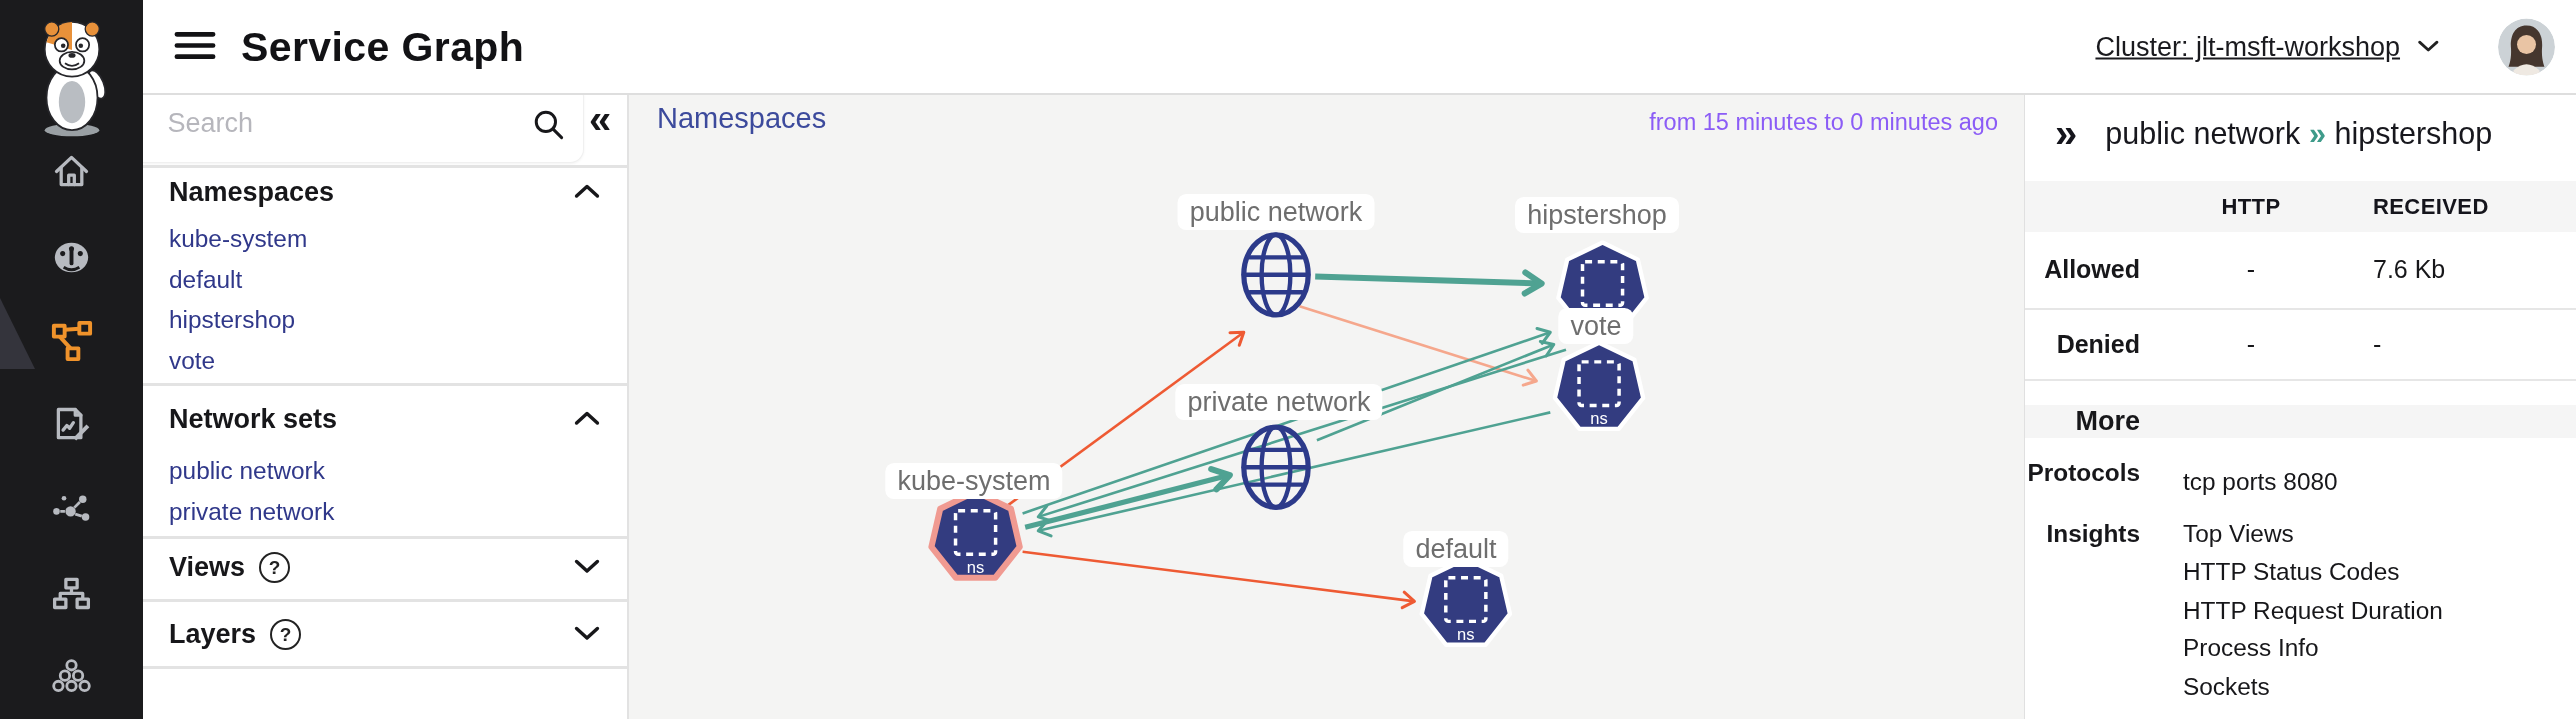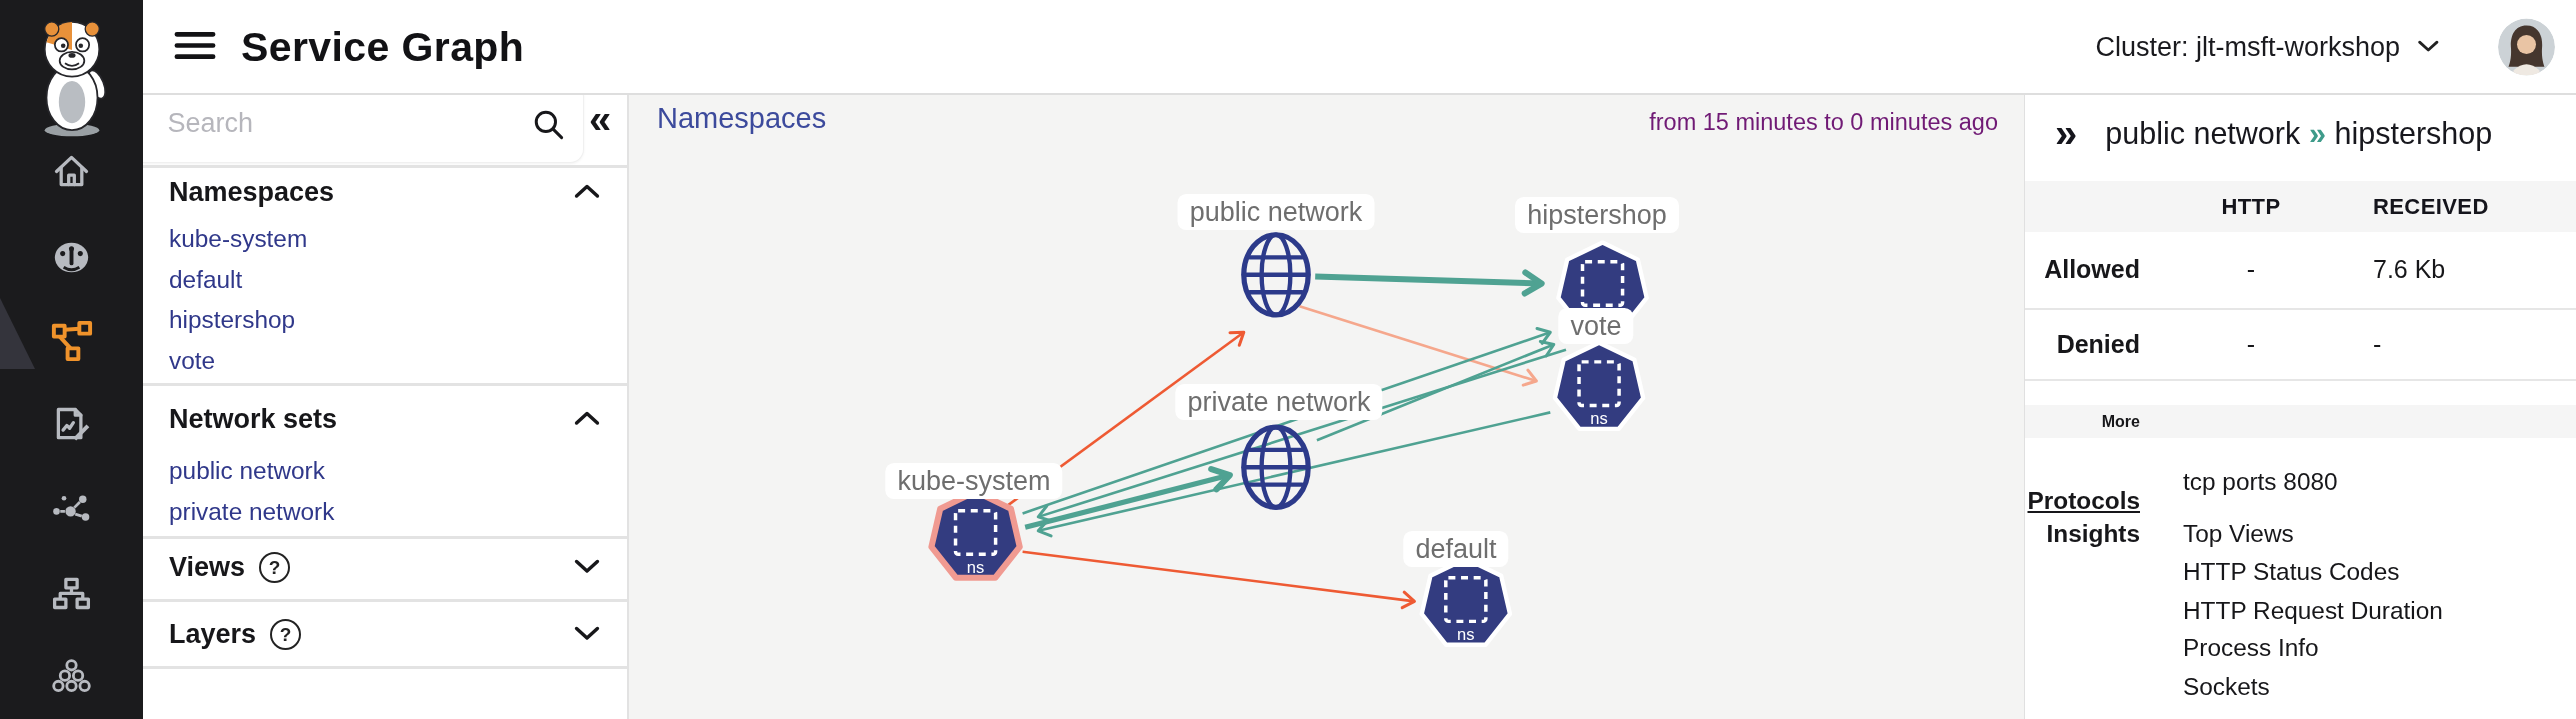--- a/index.html
+++ b/index.html
@@ -15,21 +15,21 @@
                 clip-path:polygon(0 0, 100% 100%, 0 100%); }
 
   
   .topbar { position:absolute; left:143px; top:0; width:2433px; height:95px; background:#fff;
             border-bottom:2.6px solid #dedede; z-index:4; }
   .app-title { position:absolute; left:98px; top:50%; transform:translateY(-50%);
                font-size:41px; font-weight:700; color:#121215; letter-spacing:0.4px; }
   .hamburger { position:absolute; left:30px; top:50%; transform:translateY(-50%); cursor:pointer; }
   .cluster { position:absolute; right:136px; top:50%; transform:translateY(-50%); display:flex;
              align-items:center; gap:17.4px; cursor:pointer; }
-  .cluster-label { font-size:27px; color:#1a1a1e; }
+  .cluster-label { font-size:27px; color:#1a1a1e;text-decoration:underline; }
   .avatar { position:absolute; right:21px; top:50%; transform:translateY(-50%); width:57px; height:57px;
             border-radius:50%; overflow:hidden; cursor:pointer; }
 
   
   .sidebar { position:absolute; left:143px; top:83px; width:486px; height:637px; background:#fff;
              border-right:2.6px solid #e2e2e2; z-index:3; }
   .search-card { position:absolute; left:0; top:0; width:441px; height:80px; background:#fff;
                  border:0.9px solid #f0f0f0; border-left:none; border-radius:0 14px 14px 0;
                  box-shadow:0 0.9px 2.6px rgba(0,0,0,.05); }
   .search-input { position:absolute; left:24.4px; top:0; width:331px; height:100%; border:none; outline:none;
@@ -45,21 +45,21 @@
   .help-circle { width:31px; height:31px; border:2.6px solid #222; border-radius:50%; display:inline-flex;
                  align-items:center; justify-content:center; font-size:19px; font-weight:700; color:#222;
                  margin-left:14px; }
   .sb-chevron { margin-left:auto; }
   .sb-item { position:absolute; left:0; width:100%; height:35px; display:flex; align-items:center;
              padding:0 26px; font-size:24.4px; color:#30388a; cursor:pointer; }
 
   
   .canvas { position:absolute; left:629px; top:83px; width:1395px; height:637px; background:#f4f4f3; }
   .view-label { position:absolute; left:28px; top:19px; font-size:29px; font-weight:500; color:#3c4a9c; }
-  .time-range { position:absolute; right:26px; top:26px; font-size:23.5px; color:#701a75;margin-left:28px; }
+  .time-range { position:absolute; right:26px; top:26px; font-size:23.5px; color:#8b5cf6;margin-left:28px; }
   .graph-svg { position:absolute; left:0; top:0; z-index:1; }
   .chip { position:absolute; transform:translateX(-50%); background:#fff; border-radius:8.7px;
           padding:2.6px 12.2px; font-size:27px; color:#6e6e6e; white-space:nowrap; z-index:2; cursor:pointer; }
 
   
   .panel { position:absolute; left:2024px; top:83px; width:552px; height:637px; background:#fff;
            border-left:1.7px solid #e0e0e0; z-index:3; }
   .panel-title { position:absolute; left:0; top:24.4px; width:100%; height:52px; display:flex;
                  align-items:center; padding-left:30px; }
   .panel-expand { font-size:40px; color:#15151c; font-weight:700; line-height:1; margin-right:28px; cursor:pointer; }
@@ -69,21 +69,21 @@
               display:flex; align-items:center; }
   .col-sent { position:absolute; left:139px; width:174px; text-align:center; }
   .col-recv { position:absolute; left:348px; width:192px; text-align:left; }
   .tbl-head span { font-size:22px; font-weight:700; color:#15151c; letter-spacing:0.4px; }
   .tbl-row { position:absolute; left:0; width:100%; display:flex; align-items:center; }
   .row-label { position:absolute; left:0; width:115px; text-align:right; font-size:25px; font-weight:700; color:#17171a; }
   .cell { font-size:25px; color:#17171a; }
   .row-line { position:absolute; left:0; width:100%; height:1.7px; background:#e6e6e6; }
   .more-band { position:absolute; left:0; top:322px; width:100%; height:33px; background:#f5f5f5;
                display:flex; align-items:center; }
-  .more-label { width:115px; text-align:right; font-size:16px; font-weight:700; color:#17171a; }
+  .more-label { width:115px; text-align:right; font-size:27px; font-weight:700; color:#17171a; }
   .kv-label { position:absolute; left:0; width:115px; text-align:right; font-size:24.4px; font-weight:700; color:#17171a; }
   .kv-value { position:absolute; left:158px; font-size:24.4px; color:#17171a; white-space:nowrap; }
 </style>
 </head>
 <body>
 
 <div class="app">
 
   <nav class="rail">
     <div style="position:absolute; left:10.5px; top:7px;">
@@ -356,21 +356,21 @@
       <span class="row-label">Denied</span>
       <span class="cell col-sent">-</span>
       <span class="cell col-recv">-</span>
     </div>
     <div class="row-line" style="top:296px;"></div>
 
     <div class="more-band">
       <span class="more-label">More</span>
     </div>
 
-    <span class="kv-label" style="top:404px;text-decoration:underline;">Protocols</span>
+    <span class="kv-label" style="top:376px;">Protocols</span>
     <span class="kv-value" style="top:385px;text-align:center;">tcp ports 8080</span>
 
     <span class="kv-label" style="top:437px;">Insights</span>
     <span class="kv-value" style="top:437px;">Top Views</span>
     <span class="kv-value" style="top:475px;">HTTP Status Codes</span>
     <span class="kv-value" style="top:514px;">HTTP Request Duration</span>
     <span class="kv-value" style="top:551px;">Process Info</span>
     <span class="kv-value" style="top:590px;">Sockets</span>
   </aside>
 

